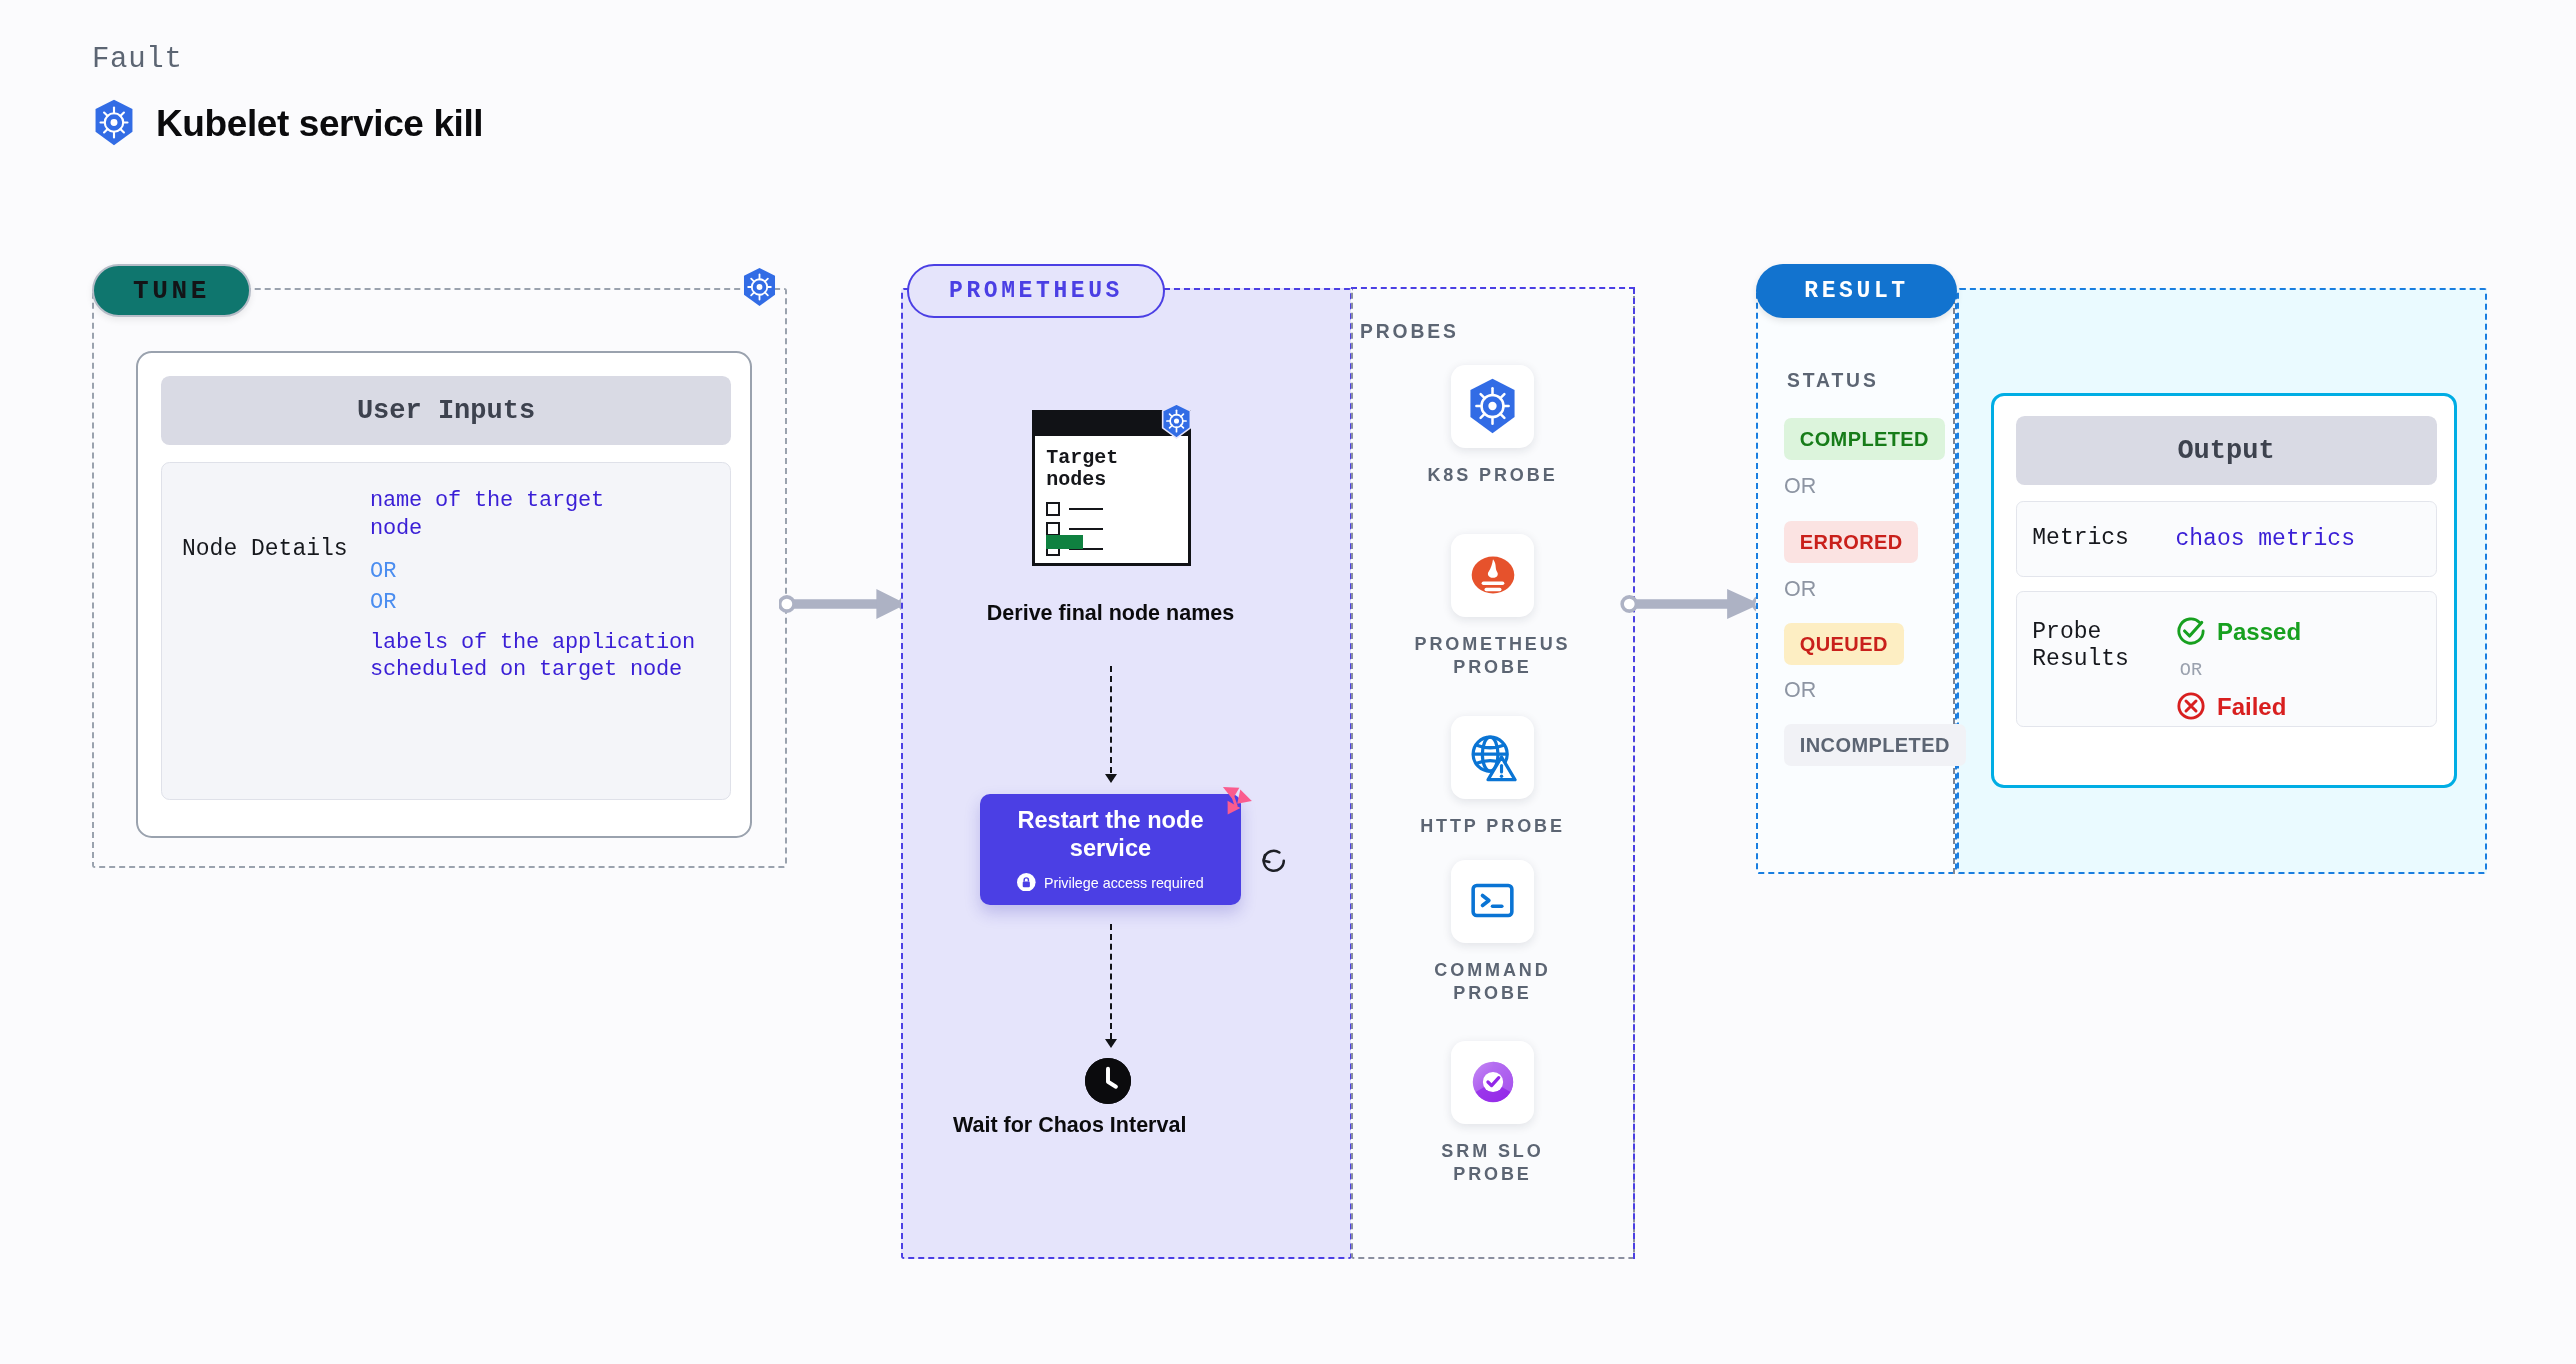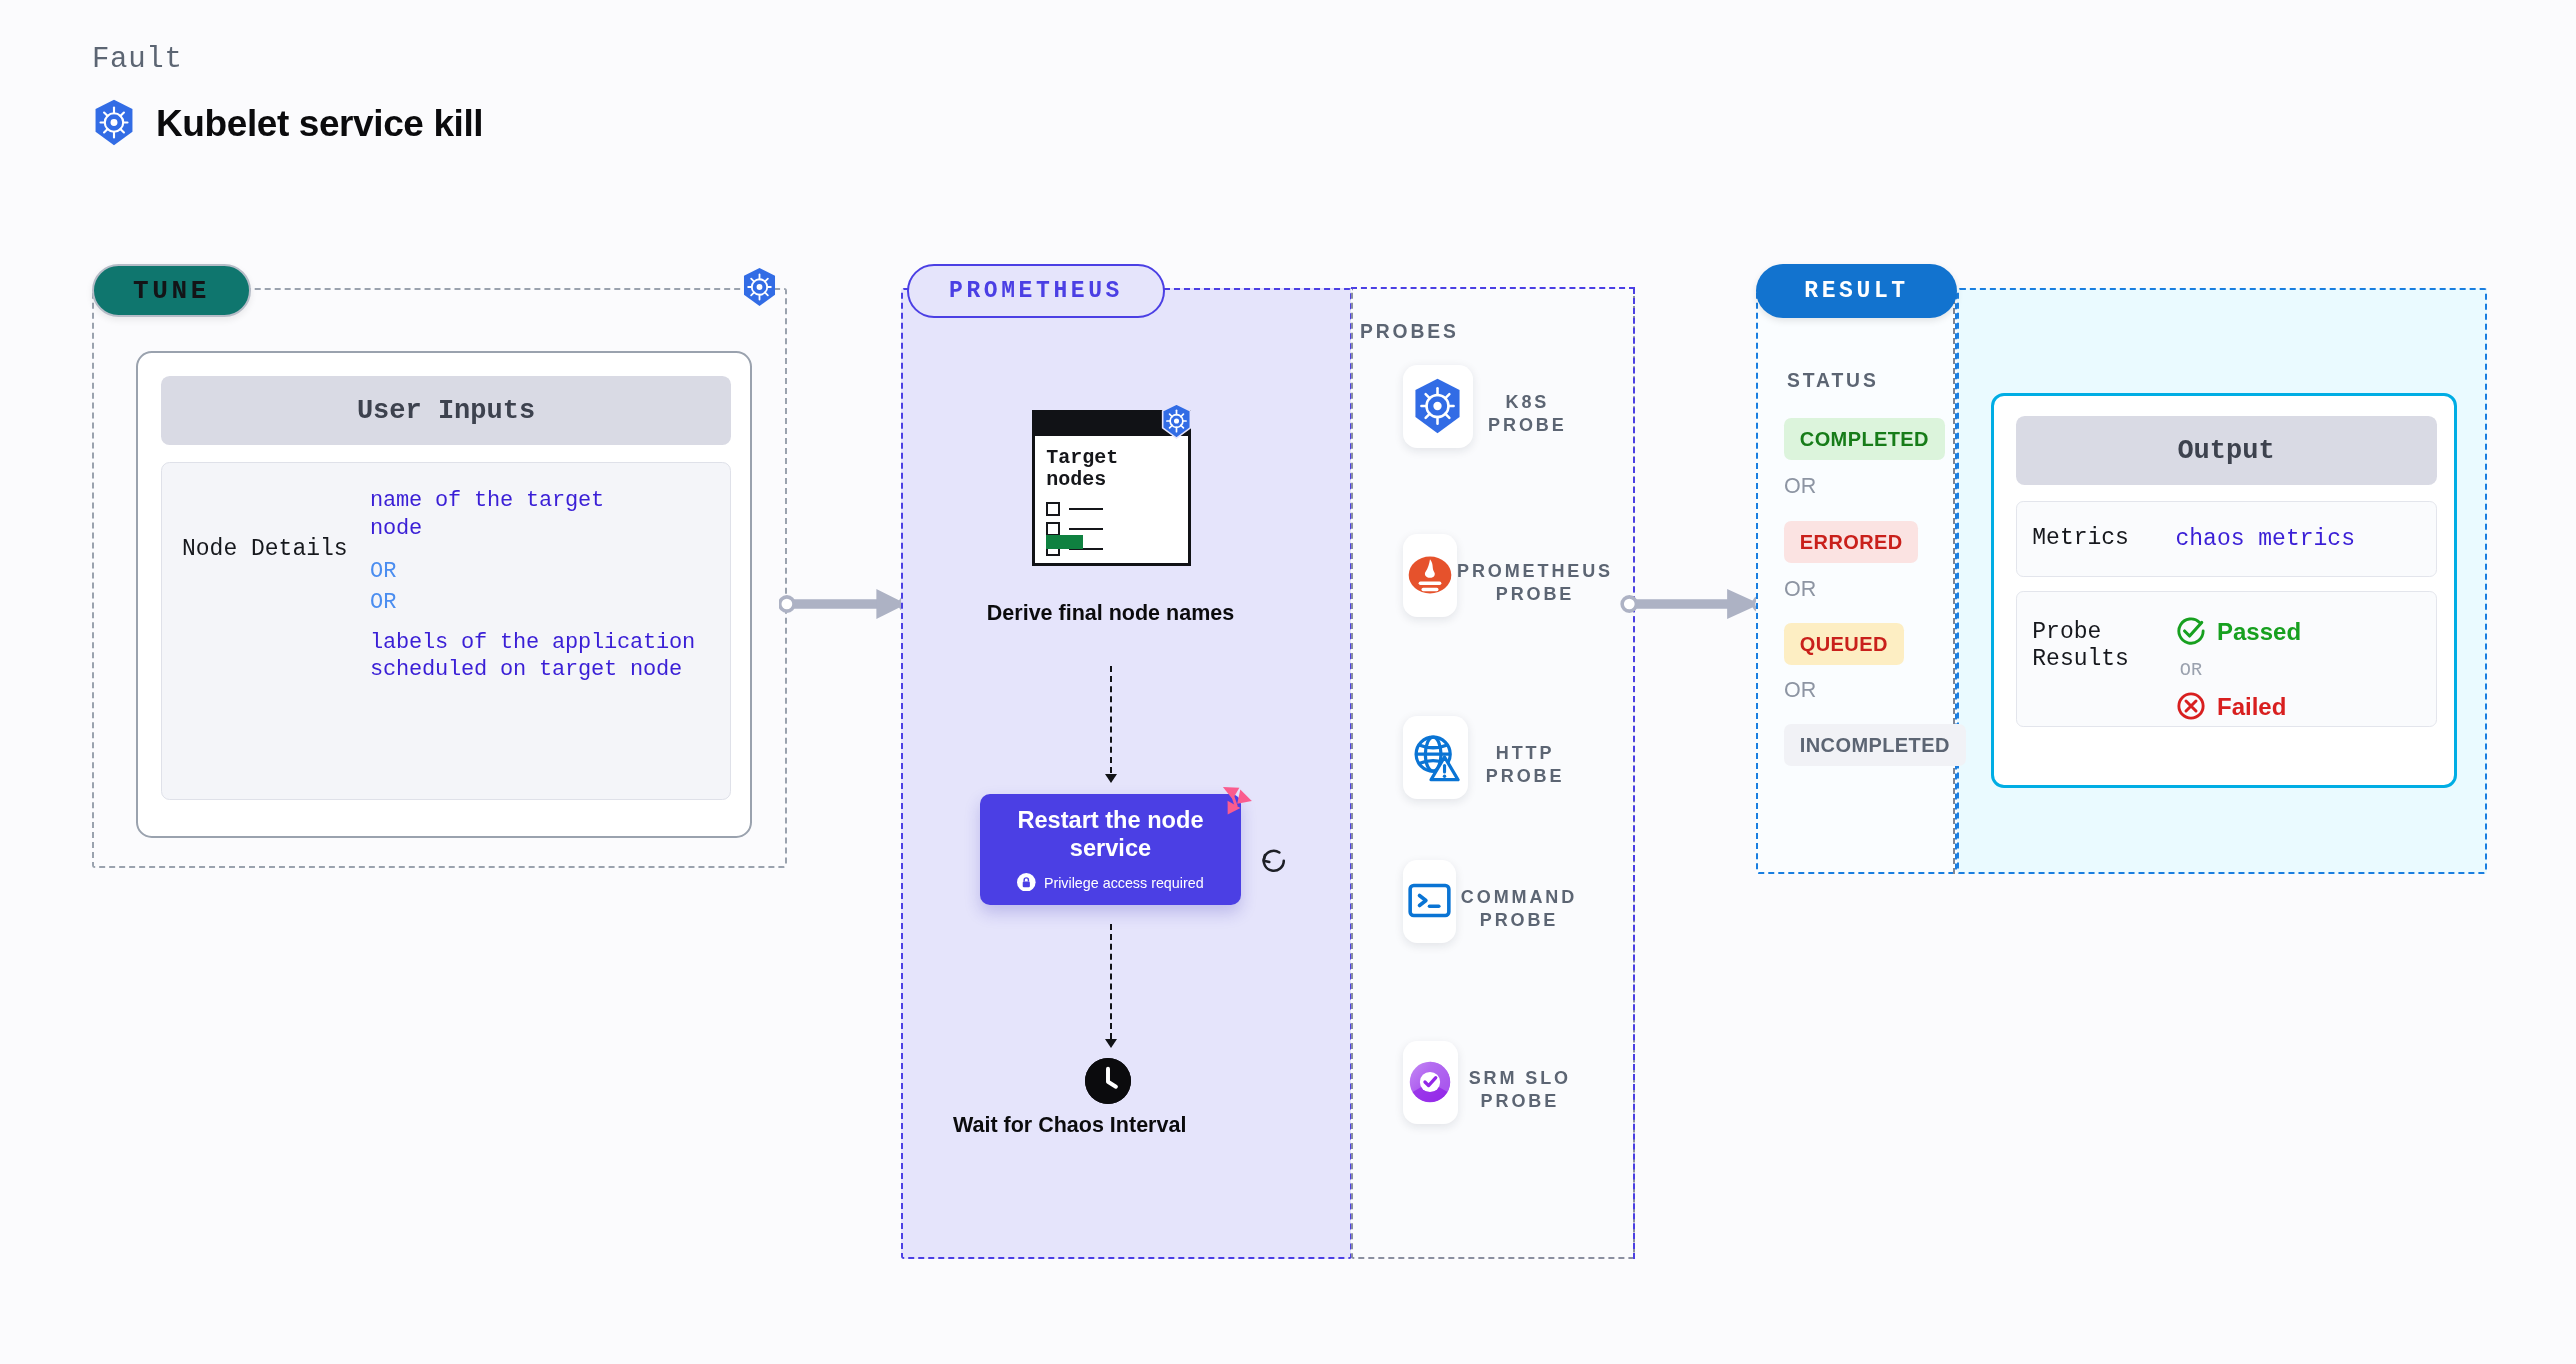--- a/index.html
+++ b/index.html
@@ -121,21 +121,21 @@
   #harness-badge { position: absolute; left: 1213px; top: 781px; z-index: 5; }
   #revert-icon { position: absolute; left: 1258px; top: 845px; }
 
   
   #clock-node { position: absolute; left: 1085px; top: 1058px; width: 46px; height: 46px;
                 border-radius: 50%; background: #0b0b0d; }
   #clock-caption { position: absolute; left: 953px; top: 1112px; width: 315px; text-align: left;
                    font-size: 21.5px; font-weight: bold; color: #0b0b0d; line-height: 1.25; }
 
   
-  .probe { position: absolute; width: 179px; display: flex; flex-direction: row; align-items: center; }
+  .probe { position: absolute; width: 179px; display: flex; flex-direction: column; align-items: center; }
   .probe-icon-box {
     width: 83px; height: 83px; background: #fff; border-radius: 14.3px;
     box-shadow: 0 2.9px 10px rgba(20,25,50,.10);
     display: flex; align-items: center; justify-content: center;
   }
   .probe-label {
     margin-top: 15.8px; text-align: center;
     font-size: 18px; font-weight: bold; letter-spacing: 2.9px; color: #5c6573; line-height: 1.3;
   }
 

